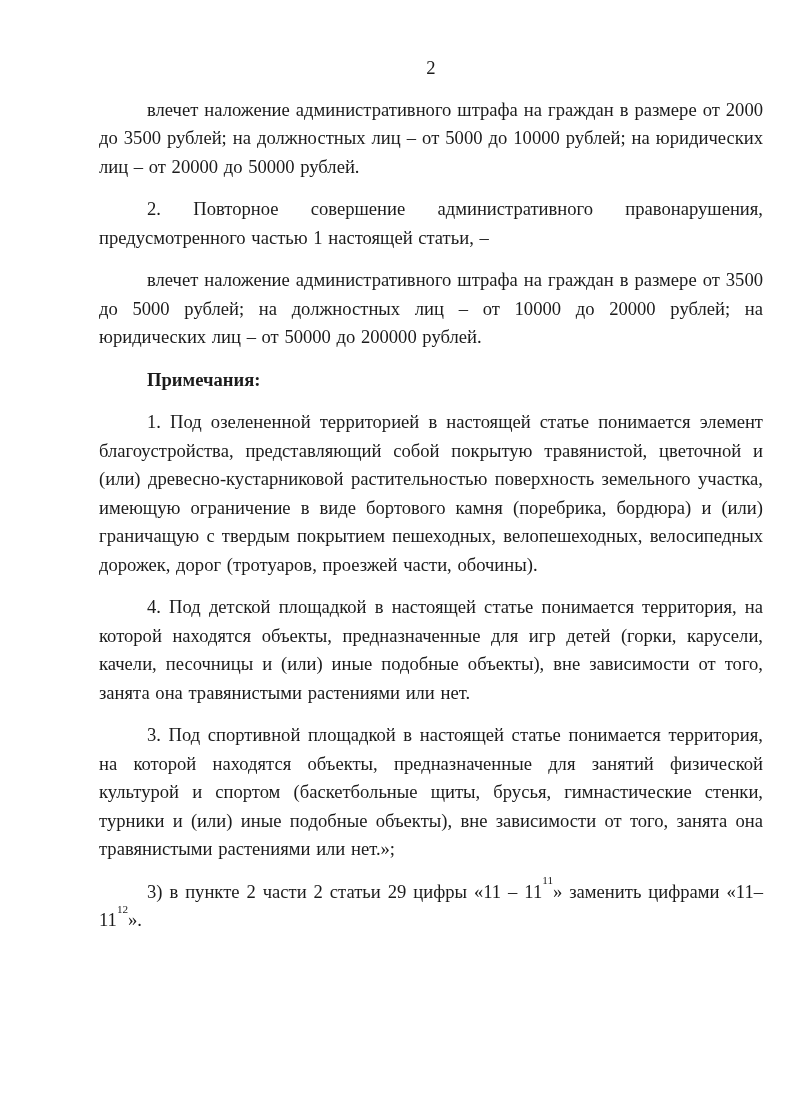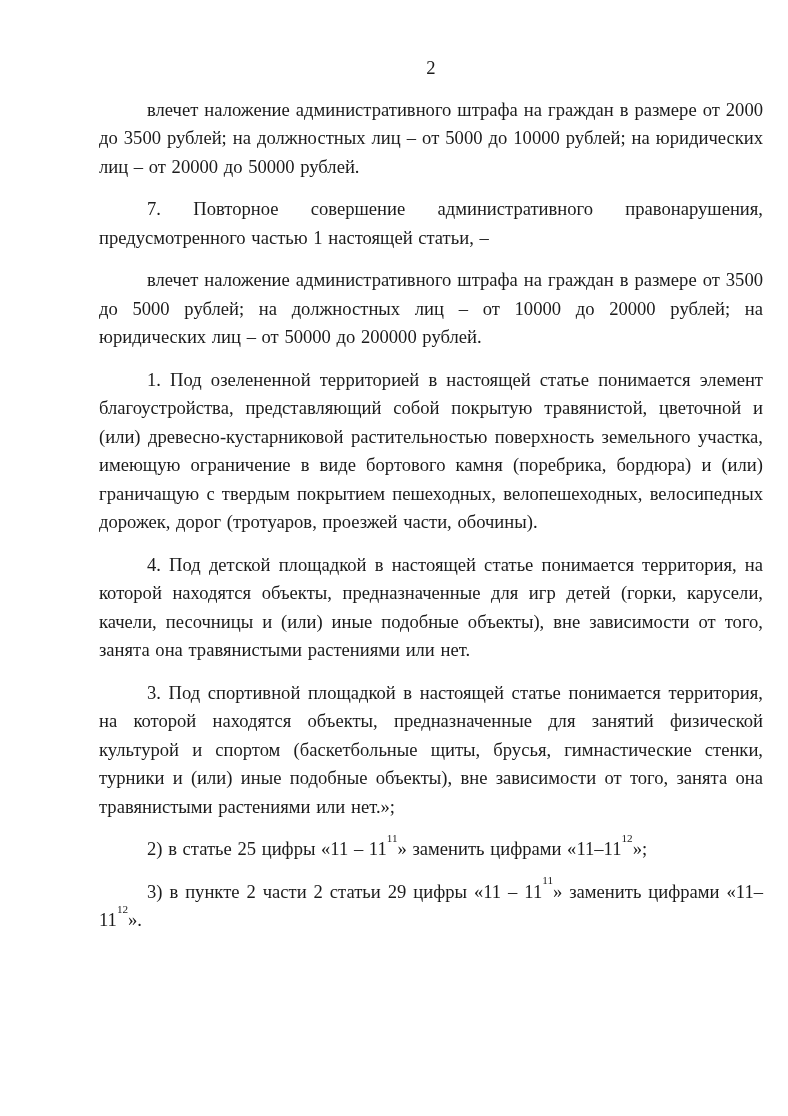--- a/index.html
+++ b/index.html
@@ -40,28 +40,28 @@
 </style>
 </head>
 <body>
 
 <div class="page">
 
   <div class="page-number">2</div>
 
   <p class="para">влечет наложение административного штрафа на граждан в размере от 2000 до 3500 рублей; на должностных лиц – от 5000 до 10000 рублей; на юридических лиц – от 20000 до 50000 рублей.</p>
 
-  <p class="para">7. Повторное совершение административного правонарушения, предусмотренного частью 1 настоящей статьи, –</p>
+  <p class="para">2. Повторное совершение административного правонарушения, предусмотренного частью 1 настоящей статьи, –</p>
 
   <p class="para">влечет наложение административного штрафа на граждан в размере от 3500 до 5000 рублей; на должностных лиц – от 10000 до 20000 рублей; на юридических лиц – от 50000 до 200000 рублей.</p>
 
+  <p class="para heading">Примечания:</p>
 
   <p class="para">1. Под озелененной территорией в настоящей статье понимается элемент благоустройства, представляющий собой покрытую травянистой, цветочной и (или) древесно-кустарниковой растительностью поверхность земельного участка, имеющую ограничение в виде бортового камня (поребрика, бордюра) и (или) граничащую с твердым покрытием пешеходных, велопешеходных, велосипедных дорожек, дорог (тротуаров, проезжей части, обочины).</p>
 
   <p class="para">4. Под детской площадкой в настоящей статье понимается территория, на которой находятся объекты, предназначенные для игр детей (горки, карусели, качели, песочницы и (или) иные подобные объекты), вне зависимости от того, занята она травянистыми растениями или нет.</p>
 
   <p class="para">3. Под спортивной площадкой в настоящей статье понимается территория, на которой находятся объекты, предназначенные для занятий физической культурой и спортом (баскетбольные щиты, брусья, гимнастические стенки, турники и (или) иные подобные объекты), вне зависимости от того, занята она травянистыми растениями или нет.»;</p>
 
-  <p class="para"><span>2) в статье 25 цифры «11 – 11</span><sup class="sup">11</sup><span>» заменить цифрами «11–11</span><sup class="sup">12</sup><span>»;</span></p>
 
   <p class="para"><span>3) в пункте 2 части 2 статьи 29 цифры «11 – 11</span><sup class="sup">11</sup><span>» заменить цифрами «11–11</span><sup class="sup">12</sup><span>».</span></p>
 
 </div>
 
 </body></html>

